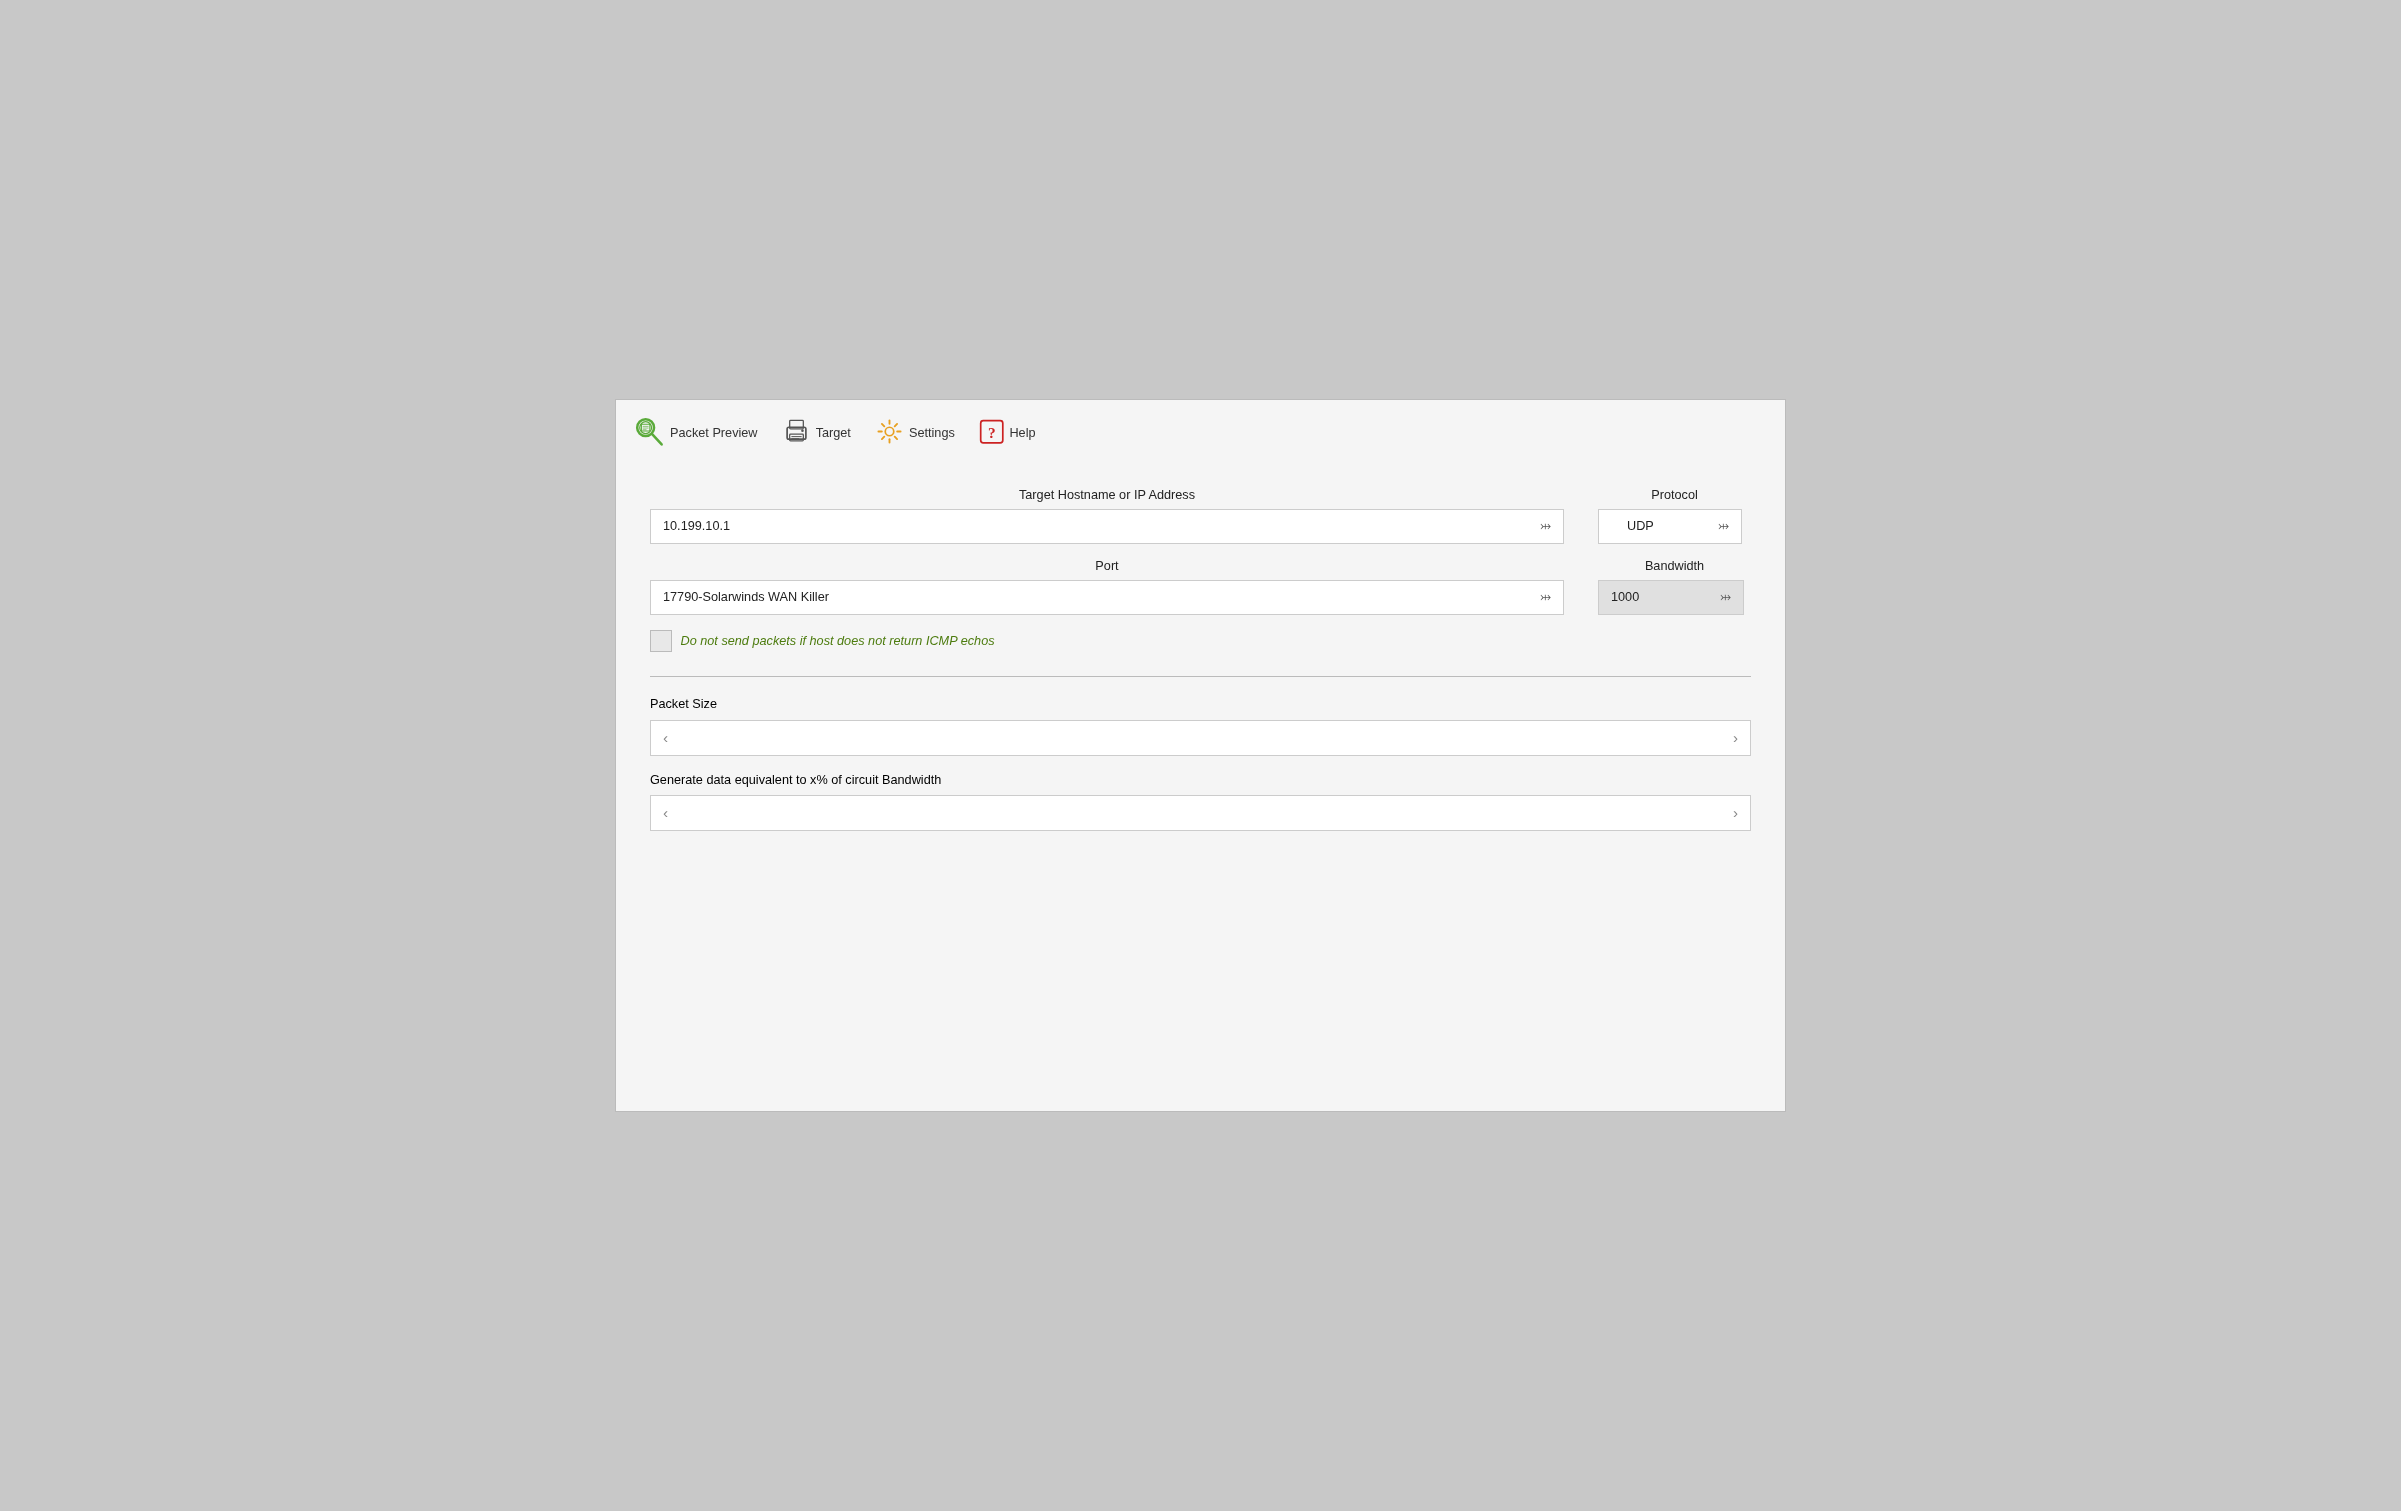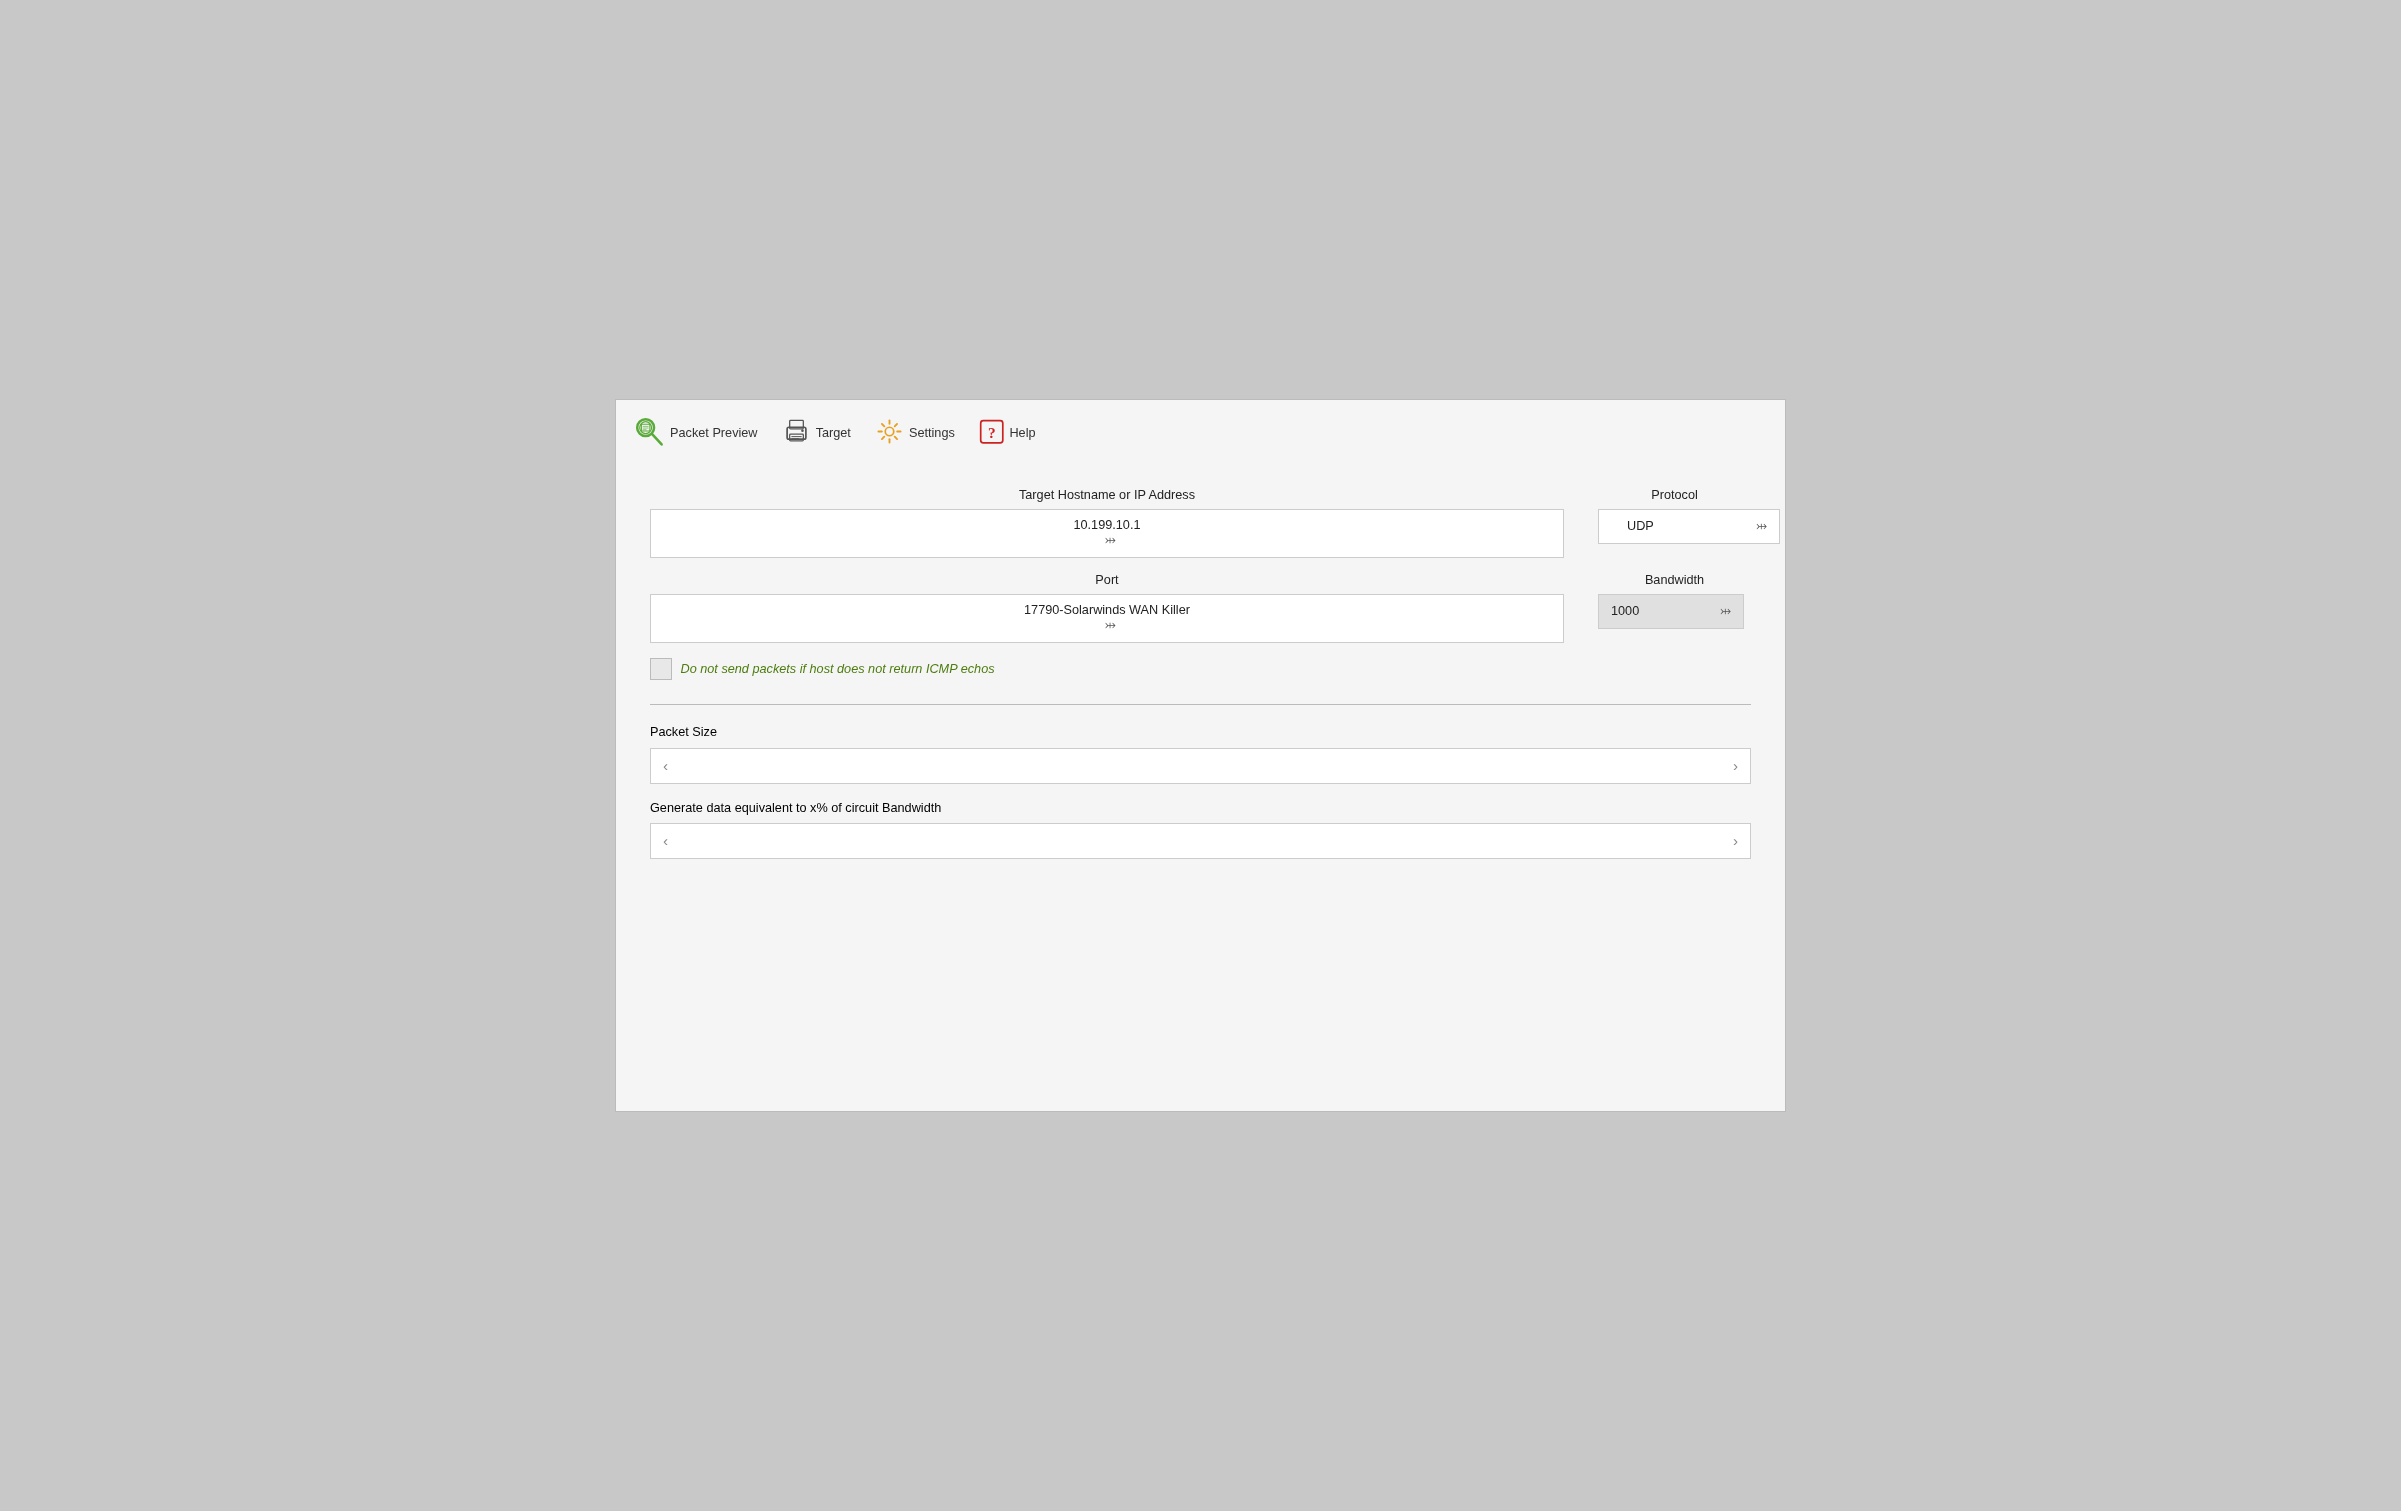--- a/index.html
+++ b/index.html
@@ -79,25 +79,24 @@
       color: #222;
       display: flex;
       align-items: center;
       justify-content: space-between;
       cursor: pointer;
     }
 
     .select-box-main {
       width: 100%;
       min-width: 441px;
-      flex-direction: column;
     }
 
     .select-box-side {
-      width: 182px;
+      width: 144px;
       padding-left: 28px;
     }
 
     .select-box-bandwidth {
       width: 146px;
       background: #e0e0e0;
     }
 
     .chevron-down {
       font-size: 13.6px;

